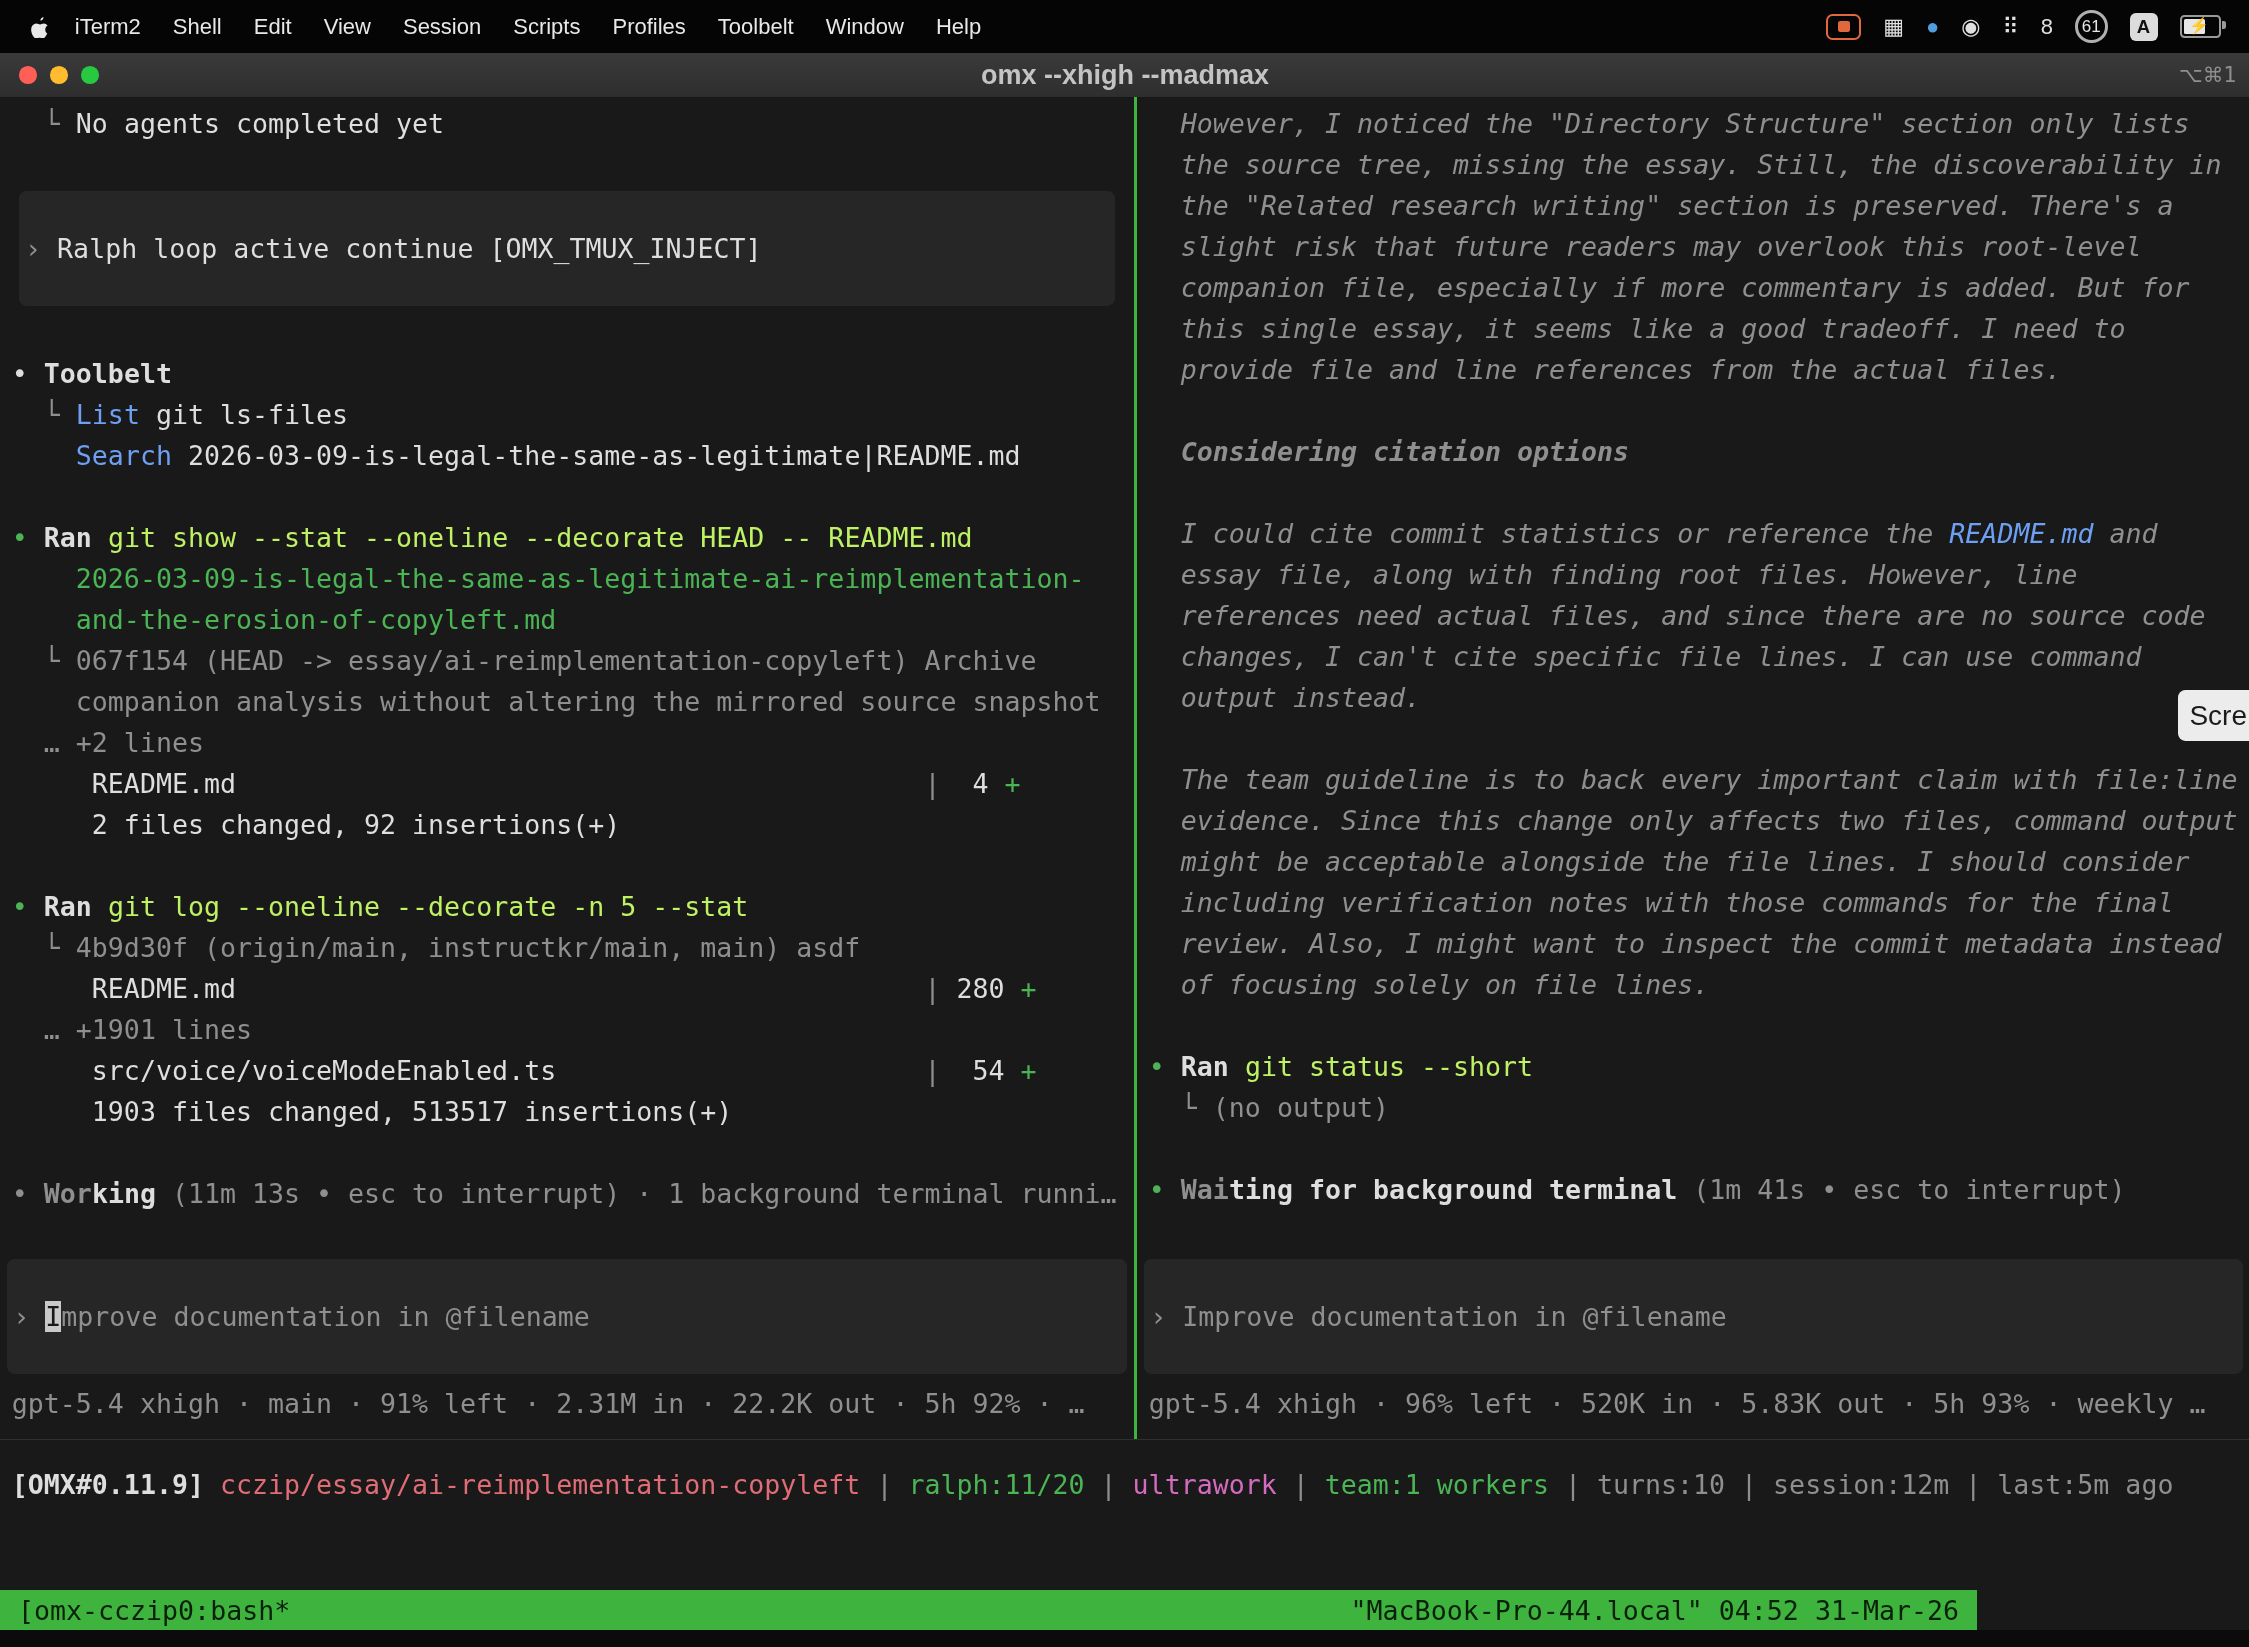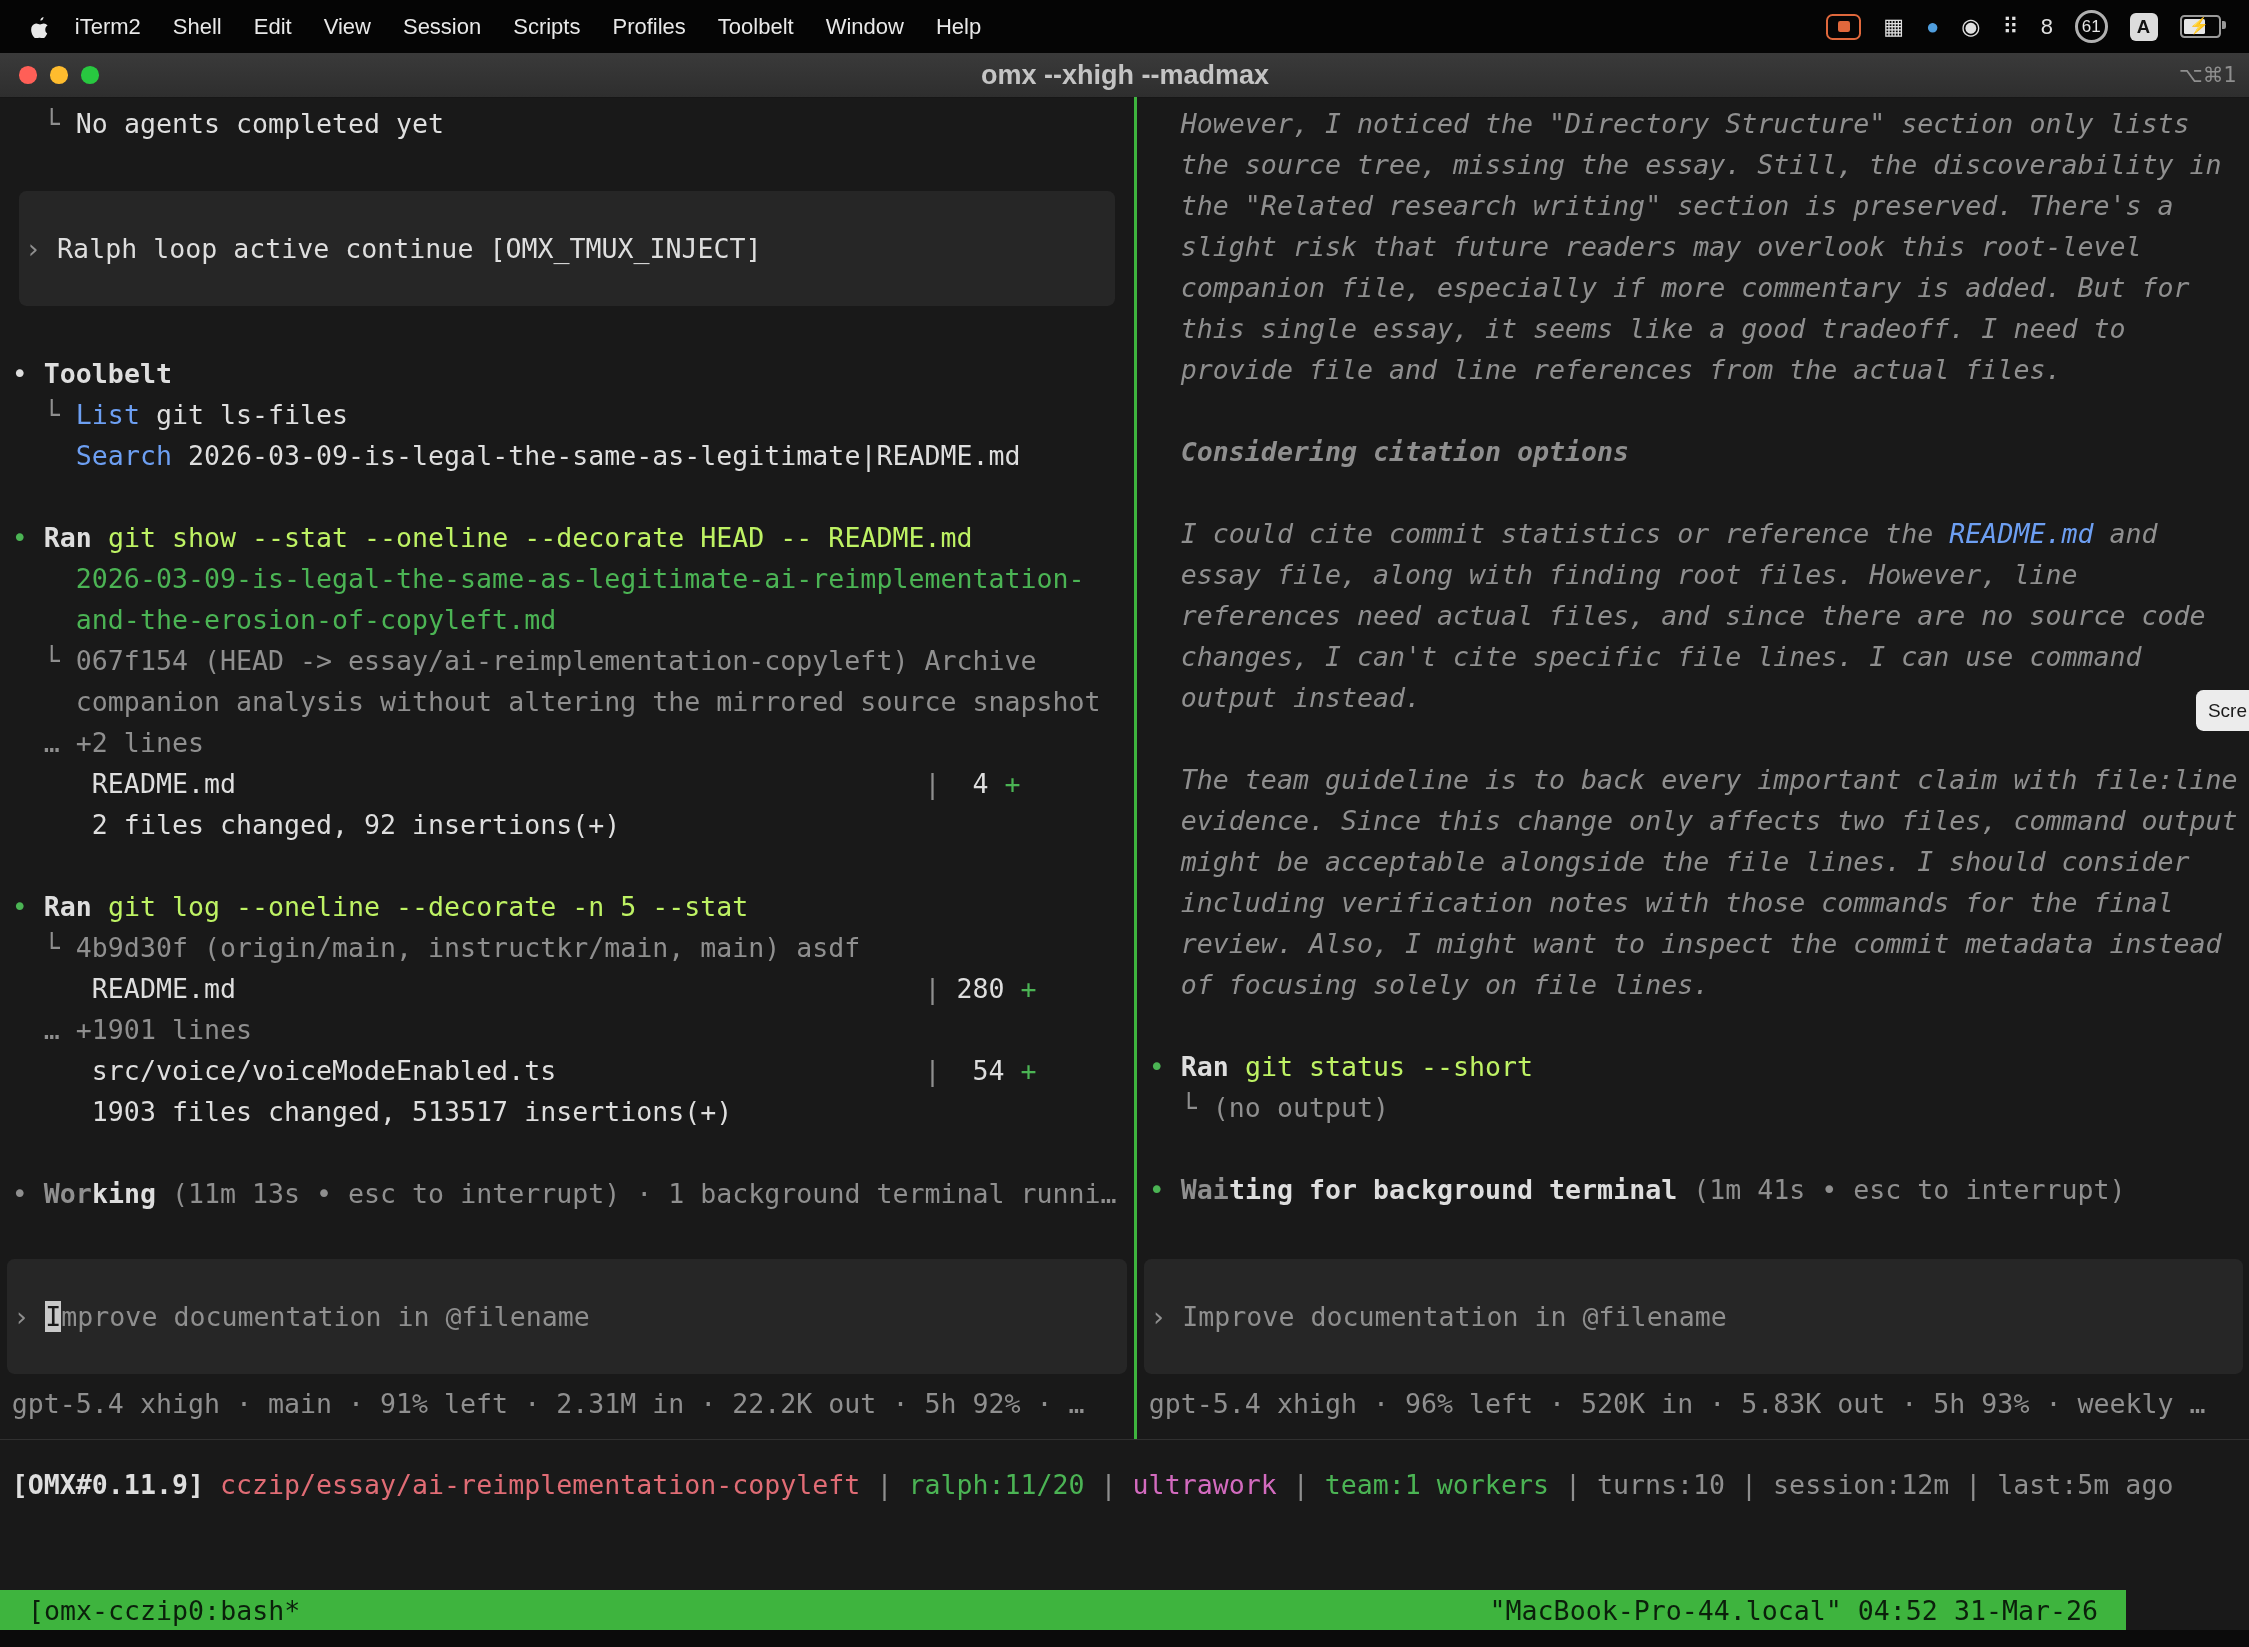--- a/index.html
+++ b/index.html
@@ -56,29 +56,29 @@
   .purple{color:#bef264;}
   .red{color:#e06c75;}
   .pink{color:#d36bbf;}
   .cursor{background:#c9c9c9;color:#191919;}
   .tbox{background:#262626;border-radius:7.4px;margin:5.9px 7.4px;padding:37px 5.9px;}
   .inputbox{background:#262626;border-radius:7.4px;margin:0 7.4px;padding:37px 5.9px;}
   .statusline{padding:8.9px 11.8px 0 11.8px;}
   
   .omxbar{position:absolute;top:1439px;left:0;width:2250px;border-top:1.5px solid #303030;padding:23.6px 11.8px 0 11.8px;box-sizing:border-box;}
   .tmuxbar{
-    position:absolute;top:1590px;left:0;width:2126px;height:40px;background:#3eb43e;
+    position:absolute;top:1590px;left:0;width:1977px;height:40px;background:#3eb43e;
     display:flex;align-items:center;justify-content:space-between;box-sizing:border-box;
-    padding:0 28px;font-size:26.6px;color:#0b200b;
+    padding:0 18px;font-size:26.6px;color:#0b200b;
   }
   .bottomstrip{position:absolute;top:1630px;left:0;width:2250px;height:17.7px;background:#0b0b0b;}
   
   .floatbtn{
     position:absolute;right:0;top:690px;background:#ececec;color:#1b1b1b;
-    font-family:"Liberation Sans",sans-serif;font-size:19px;
+    font-family:"Liberation Sans",sans-serif;font-size:28px;
     padding:9.6px 3px 9.6px 11.8px;border-radius:7.4px 0 0 7.4px;
   }
 </style>
 </head>
 <body>
 
 <div class="menubar">
   <div class="menu-left">
     <span class="apple">
       <svg width="19" height="23.6" viewBox="0 0 24 30">

